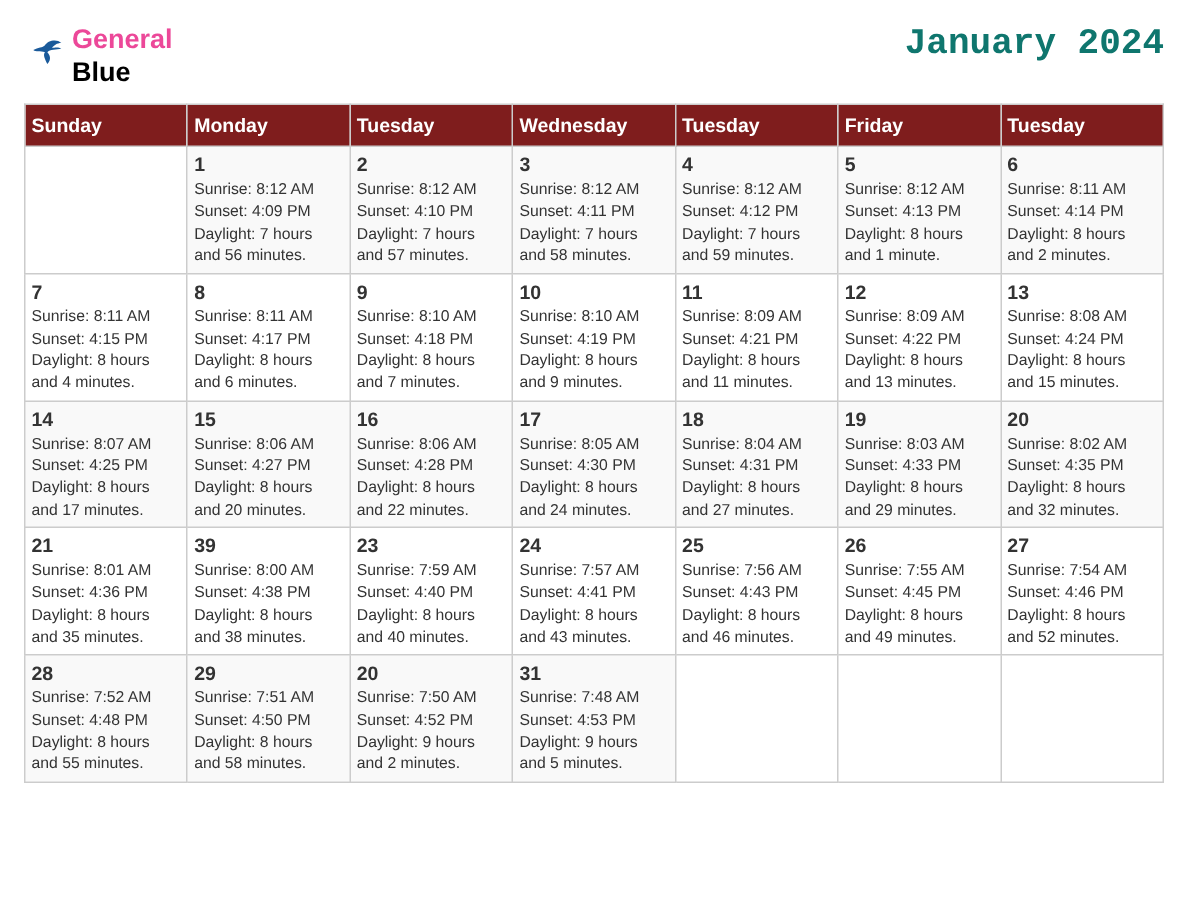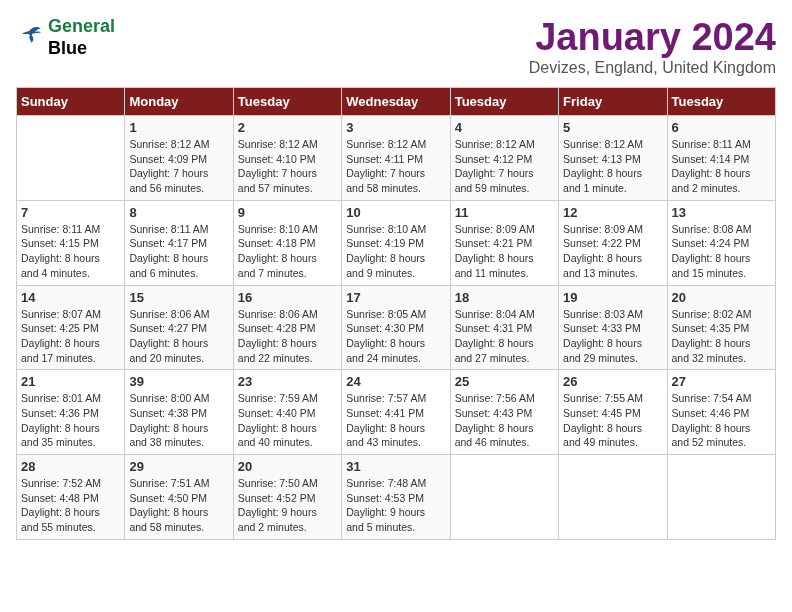--- a/index.html
+++ b/index.html
@@ -21,33 +21,34 @@
       align-items: center;
       gap: 4px;
     }
     .logo-text {
       font-size: 18px;
       font-weight: bold;
       color: #333;
       line-height: 1.2;
     }
     .logo-text span {
-      color: #15803d;
+      color: #ec4899;
     }
     .logo-bird {
       width: 28px;
       height: 28px;
     }
     .title-block {
       text-align: right;
     }
     .title-block h1 {
-      font-size: 38px;
-      font-weight: bold;
-      color: #701a75;
+      font-size: 24px;
+      font-weight: bold;
+      color: #0f766e;
+      font-family: Liberation Mono, monospace;
     }
     .title-block h2 {
       font-size: 16px;
       font-weight: normal;
       color: #555;
     }
     table {
       width: 100%;
       border-collapse: collapse;
       font-size: 11px;
@@ -94,21 +95,20 @@
     <svg class="logo-bird" viewBox="0 0 36 36">
       <path d="M18 8 C20 4, 28 2, 32 6 C28 6, 26 8, 24 10 C26 10, 30 9, 32 11 C28 12, 22 11, 20 14 C22 16, 24 20, 20 24 C18 20, 16 16, 18 14 C14 12, 10 14, 8 12 C12 10, 16 10, 18 8Z" fill="#1a5a9a"></path>
     </svg>
     <div class="logo-text">
       <div><span>General</span></div>
       <div style="color:#000000;">Blue</div>
     </div>
   </div>
   <div class="title-block">
     <h1>January 2024</h1>
-    <h2>Devizes, England, United Kingdom</h2>
   </div>
 </div>
 
 <table>
   <thead>
     <tr>
 
     <th>Sunday</th>
         <th>Monday</th>
         <th>Tuesday</th>

